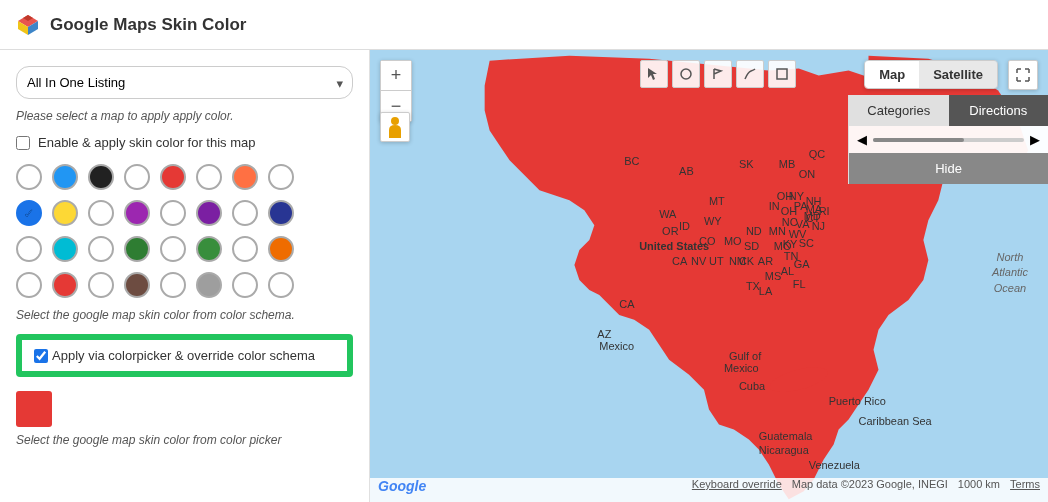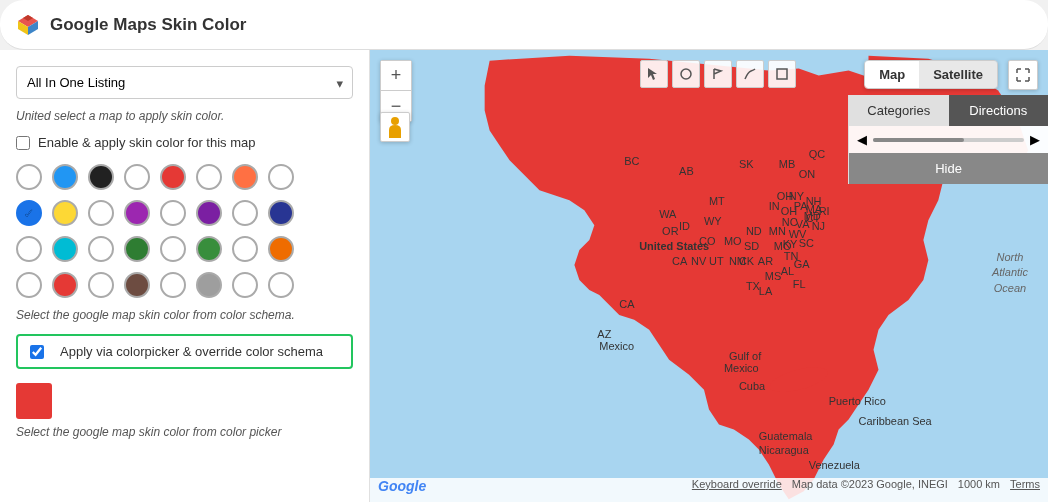--- a/index.html
+++ b/index.html
@@ -6,21 +6,20 @@
     body { font-family: Arial, sans-serif; font-size: 13px; background: #f1f1f1; width: 1048px; height: 502px; overflow: hidden; }
 
     .header {
       background: #fff;
       border-bottom: 1px solid #ddd;
       padding: 12px 16px;
       display: flex;
       align-items: center;
       gap: 10px;
       height: 50px;
-      border-radius: 24px;
     }
     .header-title {
       font-size: 17px;
       font-weight: 600;
       color: #333;
     }
 
     .main-content {
       display: flex;
       height: calc(502px - 50px);
@@ -36,21 +35,21 @@
     }
 
     .dropdown-wrapper {
       position: relative;
       margin-bottom: 10px;
     }
     .dropdown-select {
       width: 100%;
       padding: 8px 32px 8px 10px;
       border: 1px solid #ccc;
-      border-radius: 4px;
+      border-radius: 13px;
       appearance: none;
       font-size: 13px;
       background: #fff;
       cursor: pointer;
     }
     .dropdown-arrow {
       position: absolute;
       right: 10px;
       top: 50%;
       transform: translateY(-50%);
@@ -112,26 +111,26 @@
     }
 
     .color-schema-hint {
       font-size: 12px;
       color: #555;
       margin-bottom: 12px;
       font-style: italic;
     }
 
     .colorpicker-box {
-      border: 2px solid #22c55e;
+      border: 6px solid #22c55e;
       border-radius: 4px;
       padding: 8px 12px;
       display: flex;
       align-items: center;
-      gap: 16px;
+      gap: 4px;
       margin-bottom: 14px;
       cursor: pointer;
     }
     .colorpicker-box input[type="checkbox"] {
       width: 14px;
       height: 14px;
       accent-color: #1a73e8;
     }
     .colorpicker-label {
       font-size: 13px;
@@ -395,21 +394,21 @@
 
   <div class="sidebar">
 
     <div class="dropdown-wrapper">
       <select class="dropdown-select">
         <option>All In One Listing</option>
       </select>
       <span class="dropdown-arrow">▾</span>
     </div>
 
-    <div class="hint-text">United select a map to apply skin color.</div>
+    <div class="hint-text">Please select a map to apply apply color.</div>
 
     <div class="checkbox-row">
       <input type="checkbox" style="">
       <span class="checkbox-label">Enable &amp; apply skin color for this map</span>
     </div>
 
     <div class="color-grid">
       <div class="color-swatch white-swatch"></div>
       <div class="color-swatch" style="background:#2196f3;border-color:#aaa;"></div>
       <div class="color-swatch" style="background:#212121;border-color:#aaa;"></div>

